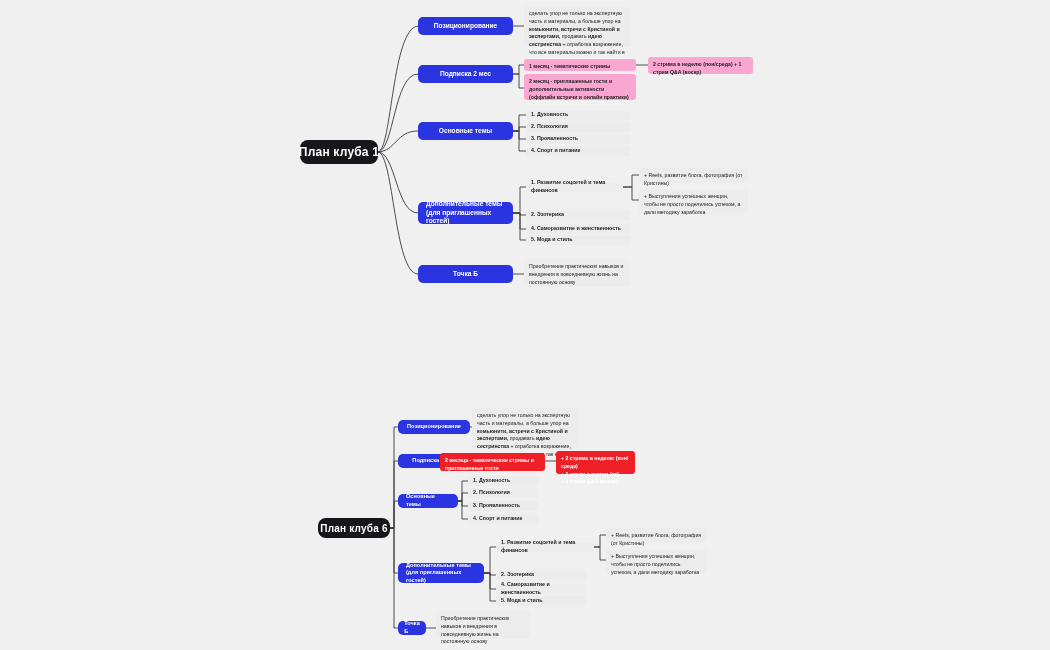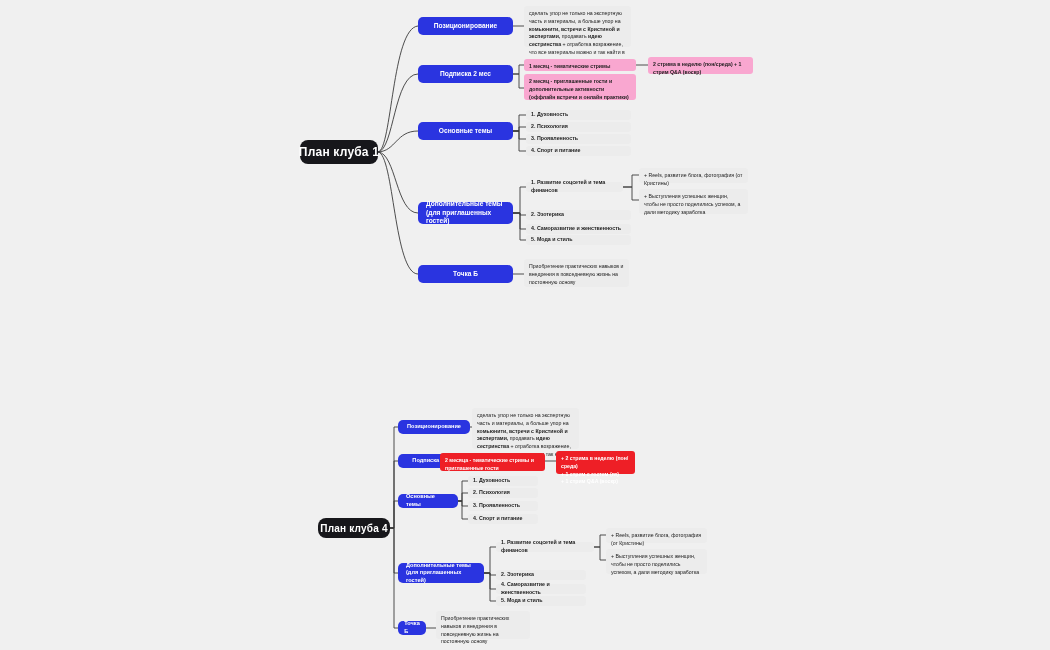--- a/index.html
+++ b/index.html
@@ -168,21 +168,21 @@
   <div class="node grey" style="left:639px;top:168px;width:109px;height:15px;">+ Reels, развитие блога, фотография (от Кристины)</div>
   <div class="node grey" style="left:639px;top:189px;width:109px;height:25px;">+ Выступления успешных женщин, чтобы не просто поделились успехом, а дали методику заработка</div>
 
   <div class="node grey one" style="left:526px;top:210px;width:105px;height:10px;">2. Эзотерика</div>
   <div class="node grey one" style="left:526px;top:224px;width:105px;height:10px;">4. Саморазвитие и женственность</div>
   <div class="node grey one" style="left:526px;top:235px;width:105px;height:10px;">5. Мода и стиль</div>
 
   <div class="node blue center" style="left:418px;top:265px;width:95px;height:18px;">Точка Б</div>
   <div class="node grey" style="left:524px;top:259px;width:105px;height:28px;">Приобретение практических навыков и внедрения в повседневную жизнь на постоянную основу</div>
 
-  <div class="node root" style="left:318px;top:518px;width:72px;height:20px;font-size:10px;">План клуба 4</div>
+  <div class="node root" style="left:318px;top:518px;width:72px;height:20px;font-size:10px;">План клуба 6</div>
 
   <div class="node blue center" style="left:398px;top:420px;width:72px;height:14px;font-size:5.6px;">Позиционирование</div>
   <div class="node grey" style="left:472px;top:408px;width:107px;height:41px;">
     <span><span>сделать упор не только на экспертную часть и материалы, а больше упор на </span><span class="b">комьюнити, встречи с Кристиной и экспертами,</span><span> продавать </span><span class="b">идею сестринства</span><span> + отработка возражение, что все материалы можно и так найти в интернете</span></span>
   </div>
 
   <div class="node blue center" style="left:398px;top:454px;width:72px;height:14px;font-size:5.6px;">Подписка 2 мес</div>
   <div class="node red" style="left:440px;top:453px;width:105px;height:18px;">
     <span><span class="b">2 месяца</span><span> - тематические стримы и приглашенные гости</span></span>
   </div>

